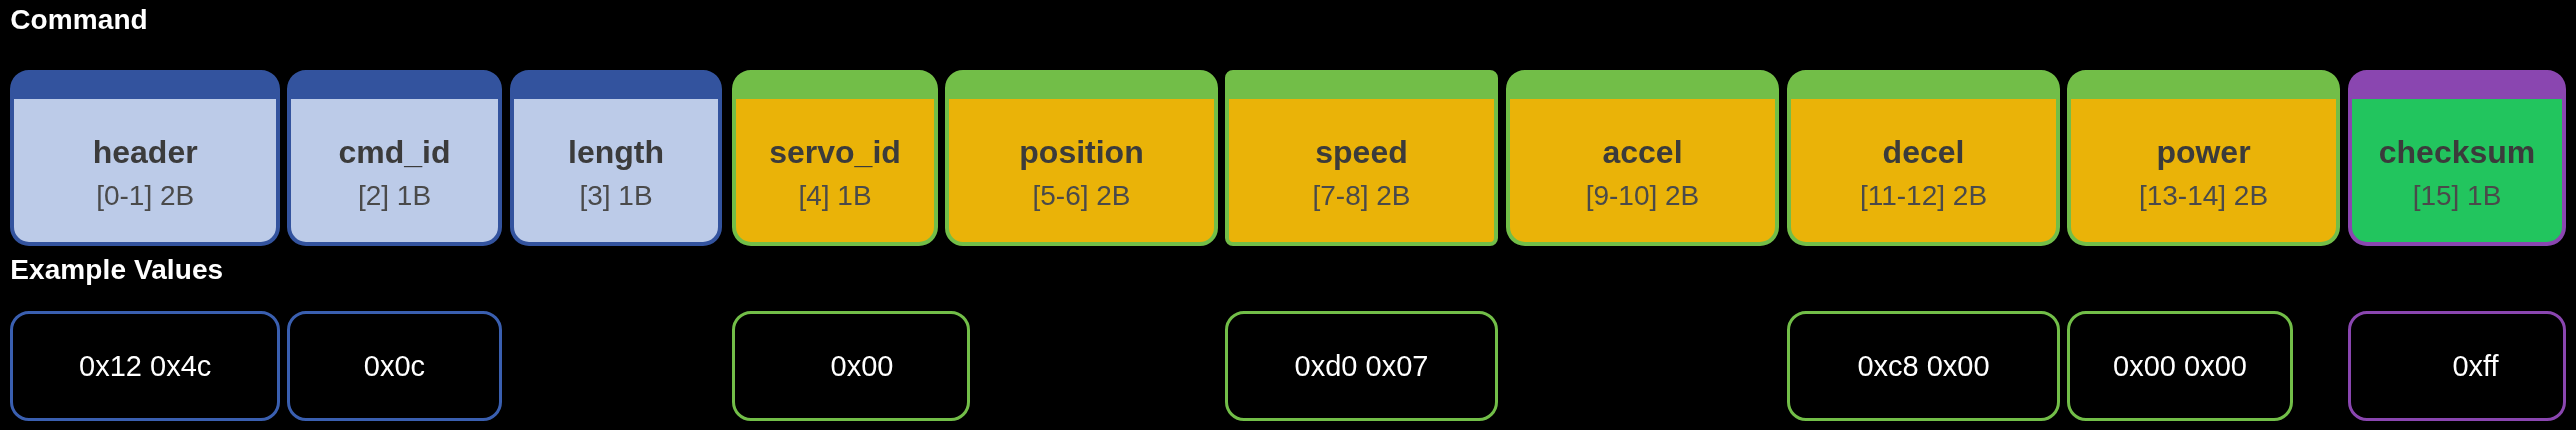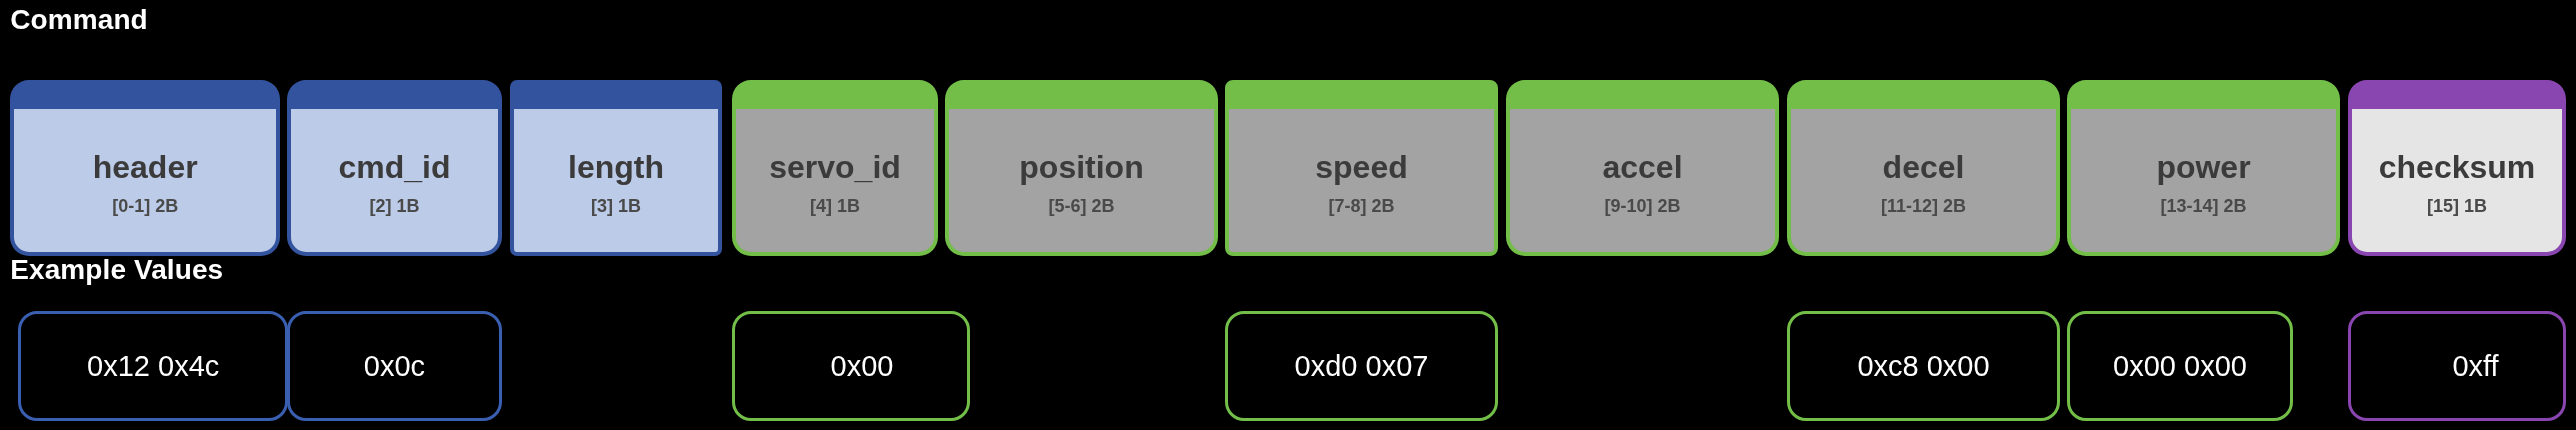--- a/index.html
+++ b/index.html
@@ -33,21 +33,21 @@
     line-height: 1;
     white-space: nowrap;
   }
   .section-label.command-label { top: 5.8px; }
   .section-label.values-label  { top: 256px; }
 
   
   .field-row {
     position: absolute;
     left: 0;
-    top: 80px;
+    top: 70px;
     width: 2576px;
     height: 136px;
   }
 
   .field-box {
     position: absolute;
     top: 0;
     height: 176px;
     box-sizing: border-box;
     border-style: solid;
@@ -62,31 +62,31 @@
   .field-box .field-name {
     color: #3b3b3b;
     font-weight: bold;
     font-size: 32px;
     line-height: 1;
     white-space: nowrap;
     margin-top: 4.4px;
   }
   .field-box .field-meta {
     color: #4a4a4a;
-    font-weight: bold;
-    font-size: 18px;
+    font-weight: normal;
+    font-size: 28px;
     line-height: 1;
     white-space: nowrap;
     margin-top: 14px;
   }
 
   
   .grp-blue   { border-color: #33539E; background-color: #BCCBE8; }
-  .grp-green  { border-color: #72BE48; background-color: #a3a3a3; }
-  .grp-purple { border-color: #8A46B0; background-color: #e5e5e5; }
+  .grp-green  { border-color: #72BE48; background-color: #eab308; }
+  .grp-purple { border-color: #8A46B0; background-color: #22c55e; }
 
   
   .values-row {
     position: absolute;
     left: 0;
     top: 311px;
     width: 2576px;
     height: 110px;
   }
 
@@ -124,29 +124,29 @@
 
   <div class="field-row">
       <div class="field-box grp-blue" style="left: 10.2px; width: 270px;">
         <div class="field-name">header</div>
         <div class="field-meta">[0-1] 2B</div>
       </div>
       <div class="field-box grp-blue" style="left: 287px; width: 215px;">
         <div class="field-name">cmd_id</div>
         <div class="field-meta">[2] 1B</div>
       </div>
-      <div class="field-box grp-blue" style="left: 510px; width: 212px; border-radius: 7px;">
+      <div class="field-box grp-blue" style="left: 510px; width: 212px;">
         <div class="field-name">length</div>
         <div class="field-meta">[3] 1B</div>
       </div>
       <div class="field-box grp-green" style="left: 732px; width: 206px;">
         <div class="field-name">servo_id</div>
         <div class="field-meta">[4] 1B</div>
       </div>
-      <div class="field-box grp-green" style="left: 945px; width: 273px;">
+      <div class="field-box grp-green" style="left: 945px; width: 273px; border-radius: 18px;">
         <div class="field-name">position</div>
         <div class="field-meta">[5-6] 2B</div>
       </div>
       <div class="field-box grp-green" style="left: 1225px; width: 273px; border-radius: 8px;">
         <div class="field-name">speed</div>
         <div class="field-meta">[7-8] 2B</div>
       </div>
       <div class="field-box grp-green" style="left: 1506px; width: 273px;">
         <div class="field-name">accel</div>
         <div class="field-meta">[9-10] 2B</div>
@@ -161,21 +161,21 @@
       </div>
       <div class="field-box grp-purple" style="left: 2348px; width: 218px;">
         <div class="field-name">checksum</div>
         <div class="field-meta">[15] 1B</div>
       </div>
     </div>
 
   <div class="section-label values-label">Example Values</div>
 
   <div class="values-row">
-      <div class="value-box bd-blue" style="left: 10.2px; width: 270px; margin-left: 8px;">
+      <div class="value-box bd-blue" style="left: 10.2px; width: 270px;">
         <div class="value-text">0x12 0x4c</div>
       </div>
       <div class="value-box bd-blue" style="left: 287px; width: 215px;">
         <div class="value-text">0x0c</div>
       </div>
       <div class="value-box bd-green" style="left: 732px; width: 238px; padding-left: 22px;">
         <div class="value-text">0x00</div>
       </div>
       <div class="value-box bd-green" style="left: 1225px; width: 273px;">
         <div class="value-text">0xd0 0x07</div>

